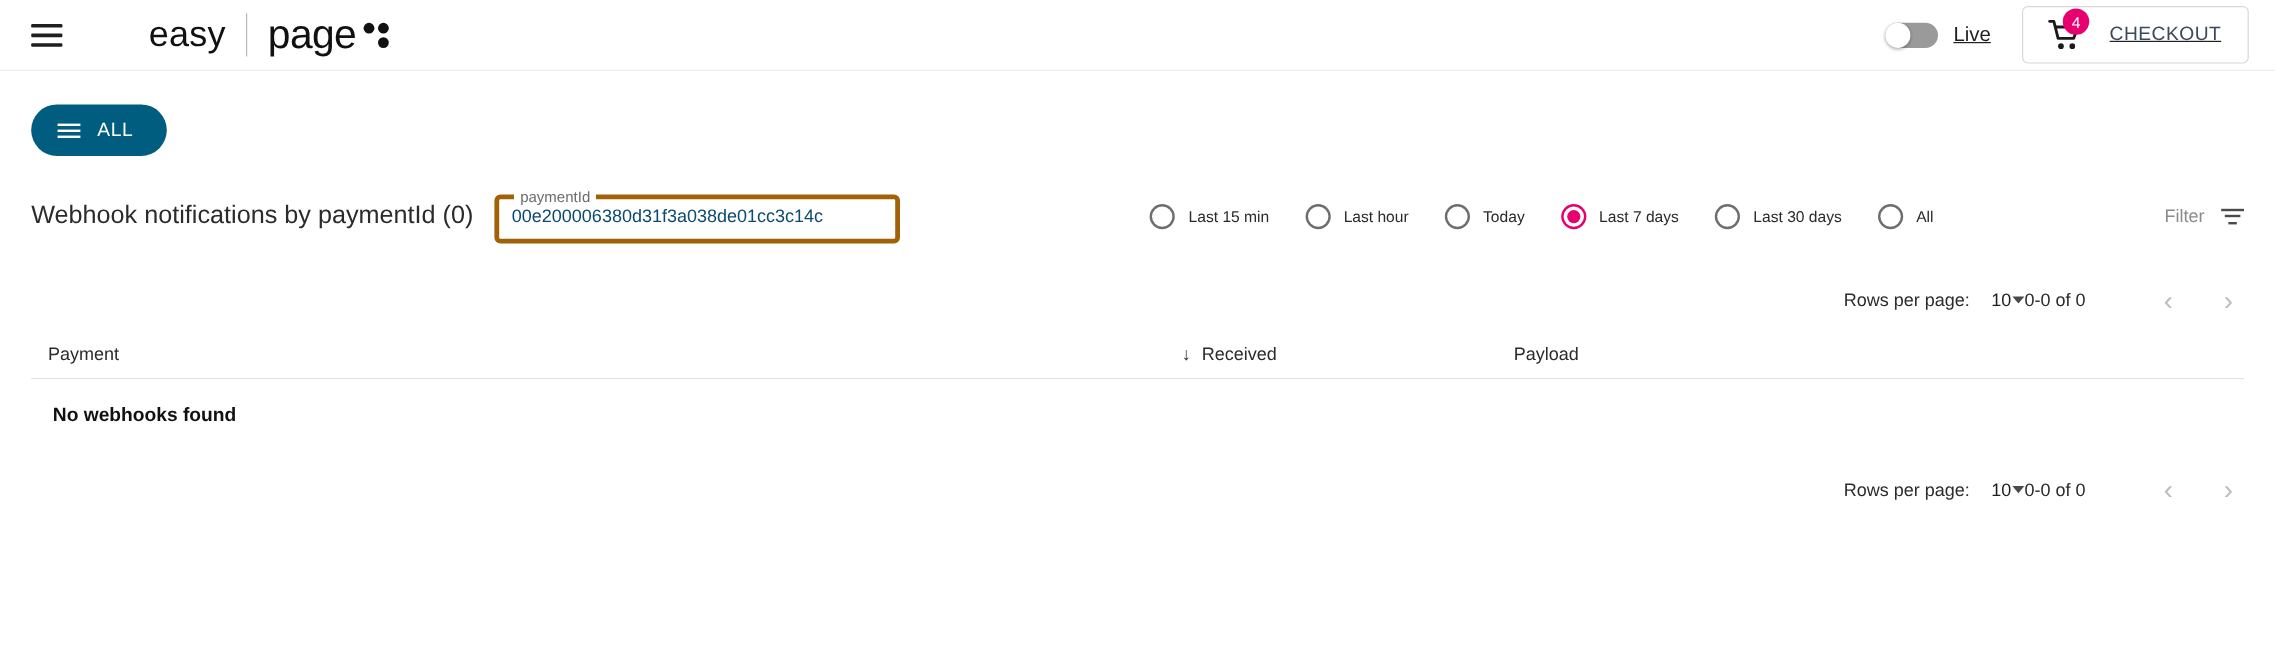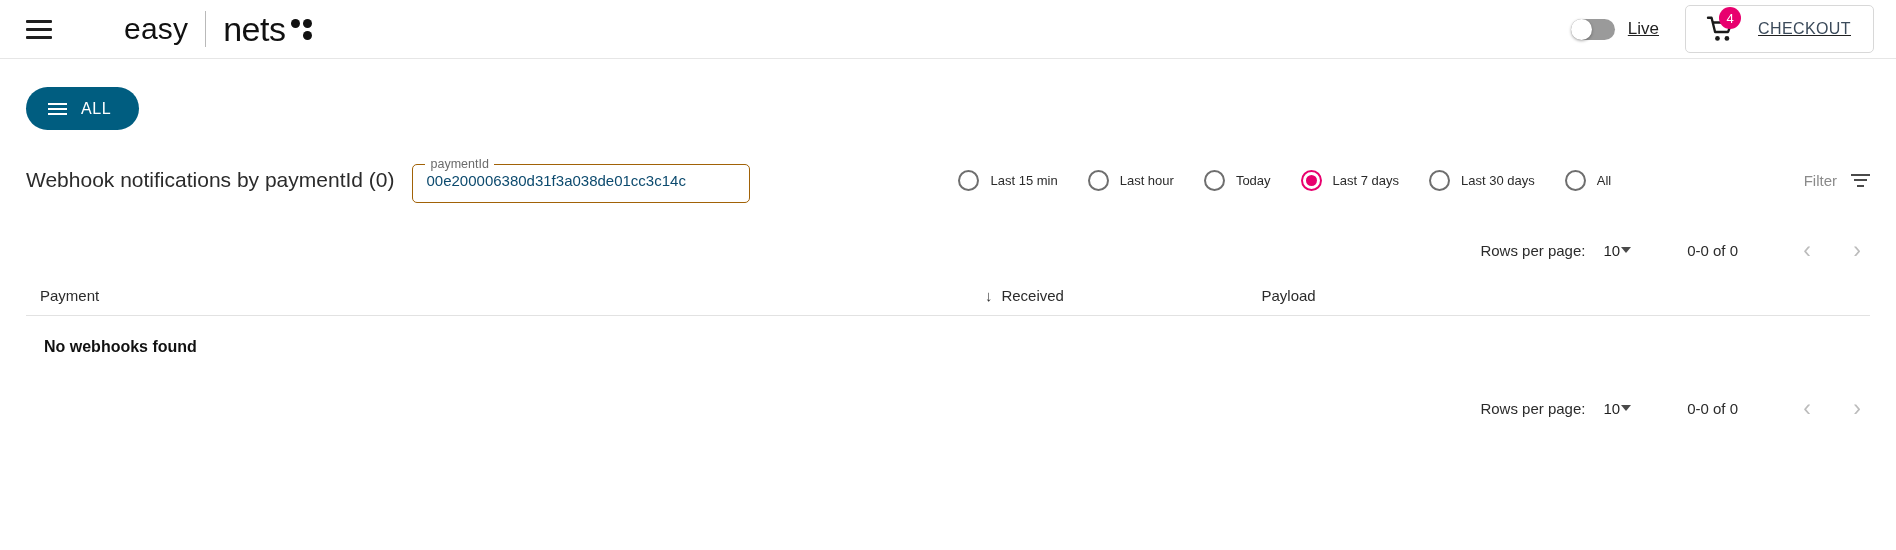--- a/index.html
+++ b/index.html
@@ -142,21 +142,21 @@
 
   .field {
     position: relative;
     margin-left: 18px;
     width: 338px;
     height: 46px;
   }
   .field fieldset {
     position: absolute; inset: 0;
     margin: 0; padding: 0 10px;
-    border: 1px solid #a16207;
+    border: 4px solid #a16207;
     border-radius: 5px;
     pointer-events: none;
   }
   .field legend {
     padding: 0 5px;
     font-size: 12.5px; color: #6b6b6b;
     margin-left: 2px;
   }
   .field input {
     position: absolute; inset: 0;
@@ -216,21 +216,20 @@
   }
   .pager-select .val { font-size: 15px; color: #1f1f1f; }
   .caret {
     width: 0; height: 0;
     border-left: 5.5px solid transparent;
     border-right: 5.5px solid transparent;
     border-top: 6px solid #4a4a4a;
   }
   .pager-range {
     font-size: 15px; color: #2b2b2b;
-    margin-left: 56px;
   }
   .pager-nav {
     display: flex; align-items: center; gap: 24px;
     margin-left: 56px;
   }
   .chev {
     width: 26px; height: 26px;
     display: flex; align-items: center; justify-content: center;
     color: #bcbcbc; font-size: 23px; line-height: 1;
     cursor: pointer; font-family: "Liberation Sans", sans-serif;
@@ -267,21 +266,21 @@
 
   <div class="hamburger">
     <span></span>
     <span></span>
     <span></span>
   </div>
 
   <div class="brand">
     <span class="brand-easy">easy</span>
     <span class="brand-sep"></span>
-    <span class="brand-nets">nets</span>
+    <span class="brand-nets">page</span>
     <span class="brand-dots">
       <i></i>
       <i></i>
       <i class="hide"></i>
       <i></i>
     </span>
   </div>
 
   <div class="header-right">
     <div class="toggle-wrap">

